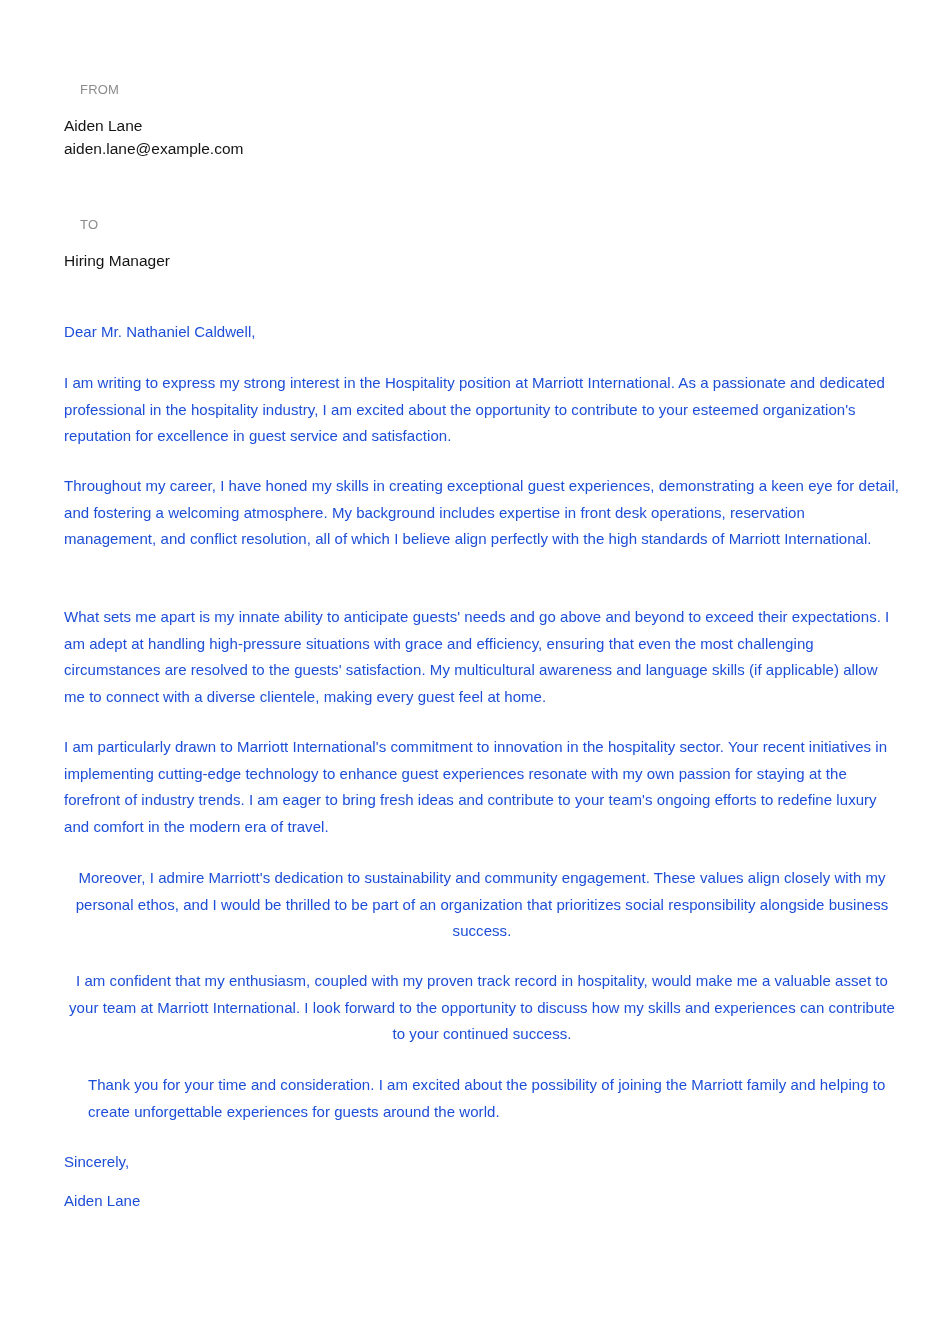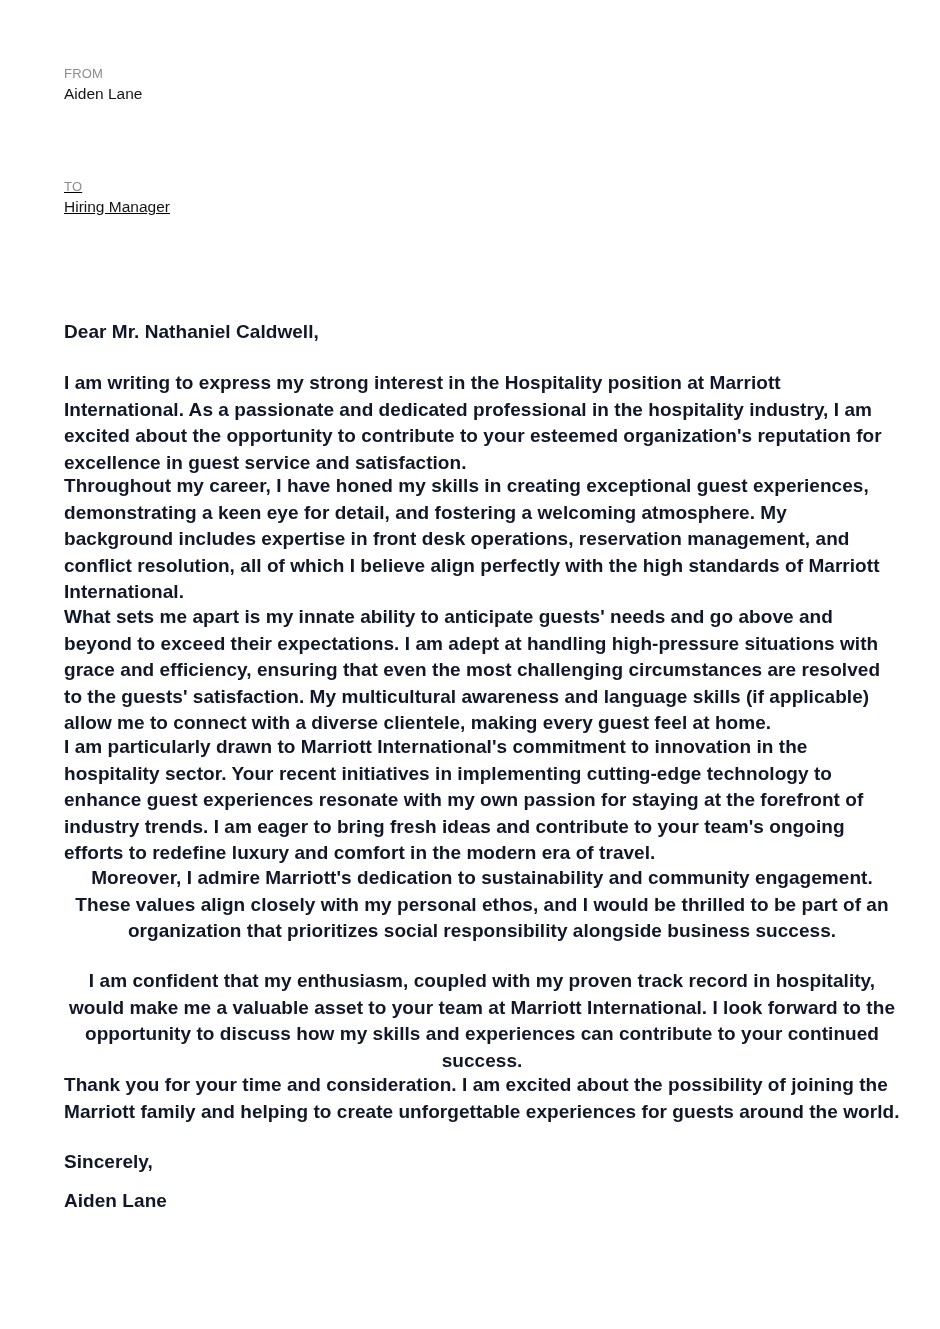--- a/index.html
+++ b/index.html
@@ -24,64 +24,64 @@
       position: absolute;
       left: 0;
       width: 836px;
     }
     .label {
       font-size: 13px;
       color: #8c8c8c;
       letter-spacing: 0.2px;
       line-height: 16px;
       height: 16px;
-      margin: 0;
+      margin: 16px;
     }
     .contact-line {
       font-size: 15.5px;
       color: #141414;
       line-height: 23px;
       margin: 0;
       white-space: nowrap;
     }
     .body-text {
-      font-size: 19px;
-      color: #0f172a;
+      font-size: 15px;
+      color: #1d4ed8;
       line-height: 26.6px;
       margin: 0;
       letter-spacing: 0.05px;
-      font-weight: bold;
     }
     .para {
       position: absolute;
       left: 0;
       width: 836px;
     }
   </style>
 </head>
 <body>
 
 <div class="page">
 
   <div class="block" style="top:66px;">
     <p class="label">FROM</p>
     <p class="contact-line">Aiden Lane</p>
+    <p class="contact-line">aiden.lane@example.com</p>
   </div>
 
-  <div class="block" style="top:179px;text-decoration:underline;">
+  <div class="block" style="top:201px;">
     <p class="label">TO</p>
     <p class="contact-line">Hiring Manager</p>
   </div>
 
   <p class="para body-text" style="top:319px;">Dear Mr. Nathaniel Caldwell,</p>
 
   <p class="para body-text" style="top:370px;">I am writing to express my strong interest in the Hospitality position at Marriott International. As a passionate and dedicated professional in the hospitality industry, I am excited about the opportunity to contribute to your esteemed organization's reputation for excellence in guest service and satisfaction.</p>
   <p class="para body-text" style="top:473px;">Throughout my career, I have honed my skills in creating exceptional guest experiences, demonstrating a keen eye for detail, and fostering a welcoming atmosphere. My background includes expertise in front desk operations, reservation management, and conflict resolution, all of which I believe align perfectly with the high standards of Marriott International.</p>
   <p class="para body-text" style="top:604px;">What sets me apart is my innate ability to anticipate guests' needs and go above and beyond to exceed their expectations. I am adept at handling high-pressure situations with grace and efficiency, ensuring that even the most challenging circumstances are resolved to the guests' satisfaction. My multicultural awareness and language skills (if applicable) allow me to connect with a diverse clientele, making every guest feel at home.</p>
   <p class="para body-text" style="top:734px;">I am particularly drawn to Marriott International's commitment to innovation in the hospitality sector. Your recent initiatives in implementing cutting-edge technology to enhance guest experiences resonate with my own passion for staying at the forefront of industry trends. I am eager to bring fresh ideas and contribute to your team's ongoing efforts to redefine luxury and comfort in the modern era of travel.</p>
   <p class="para body-text" style="top:865px;text-align:center;">Moreover, I admire Marriott's dedication to sustainability and community engagement. These values align closely with my personal ethos, and I would be thrilled to be part of an organization that prioritizes social responsibility alongside business success.</p>
   <p class="para body-text" style="top:968px;text-align:center;">I am confident that my enthusiasm, coupled with my proven track record in hospitality, would make me a valuable asset to your team at Marriott International. I look forward to the opportunity to discuss how my skills and experiences can contribute to your continued success.</p>
-  <p class="para body-text" style="top:1072px;">Thank you for your time and consideration. I am excited about the possibility of joining the Marriott family and helping to create unforgettable experiences for guests around the world.</p>
+  <p class="para body-text" style="top:1072px;margin-left:24px;">Thank you for your time and consideration. I am excited about the possibility of joining the Marriott family and helping to create unforgettable experiences for guests around the world.</p>
 
   <p class="para body-text" style="top:1149px;">Sincerely,</p>
   <p class="para body-text" style="top:1188px;">Aiden Lane</p>
 
 </div>
 
 </body></html>

